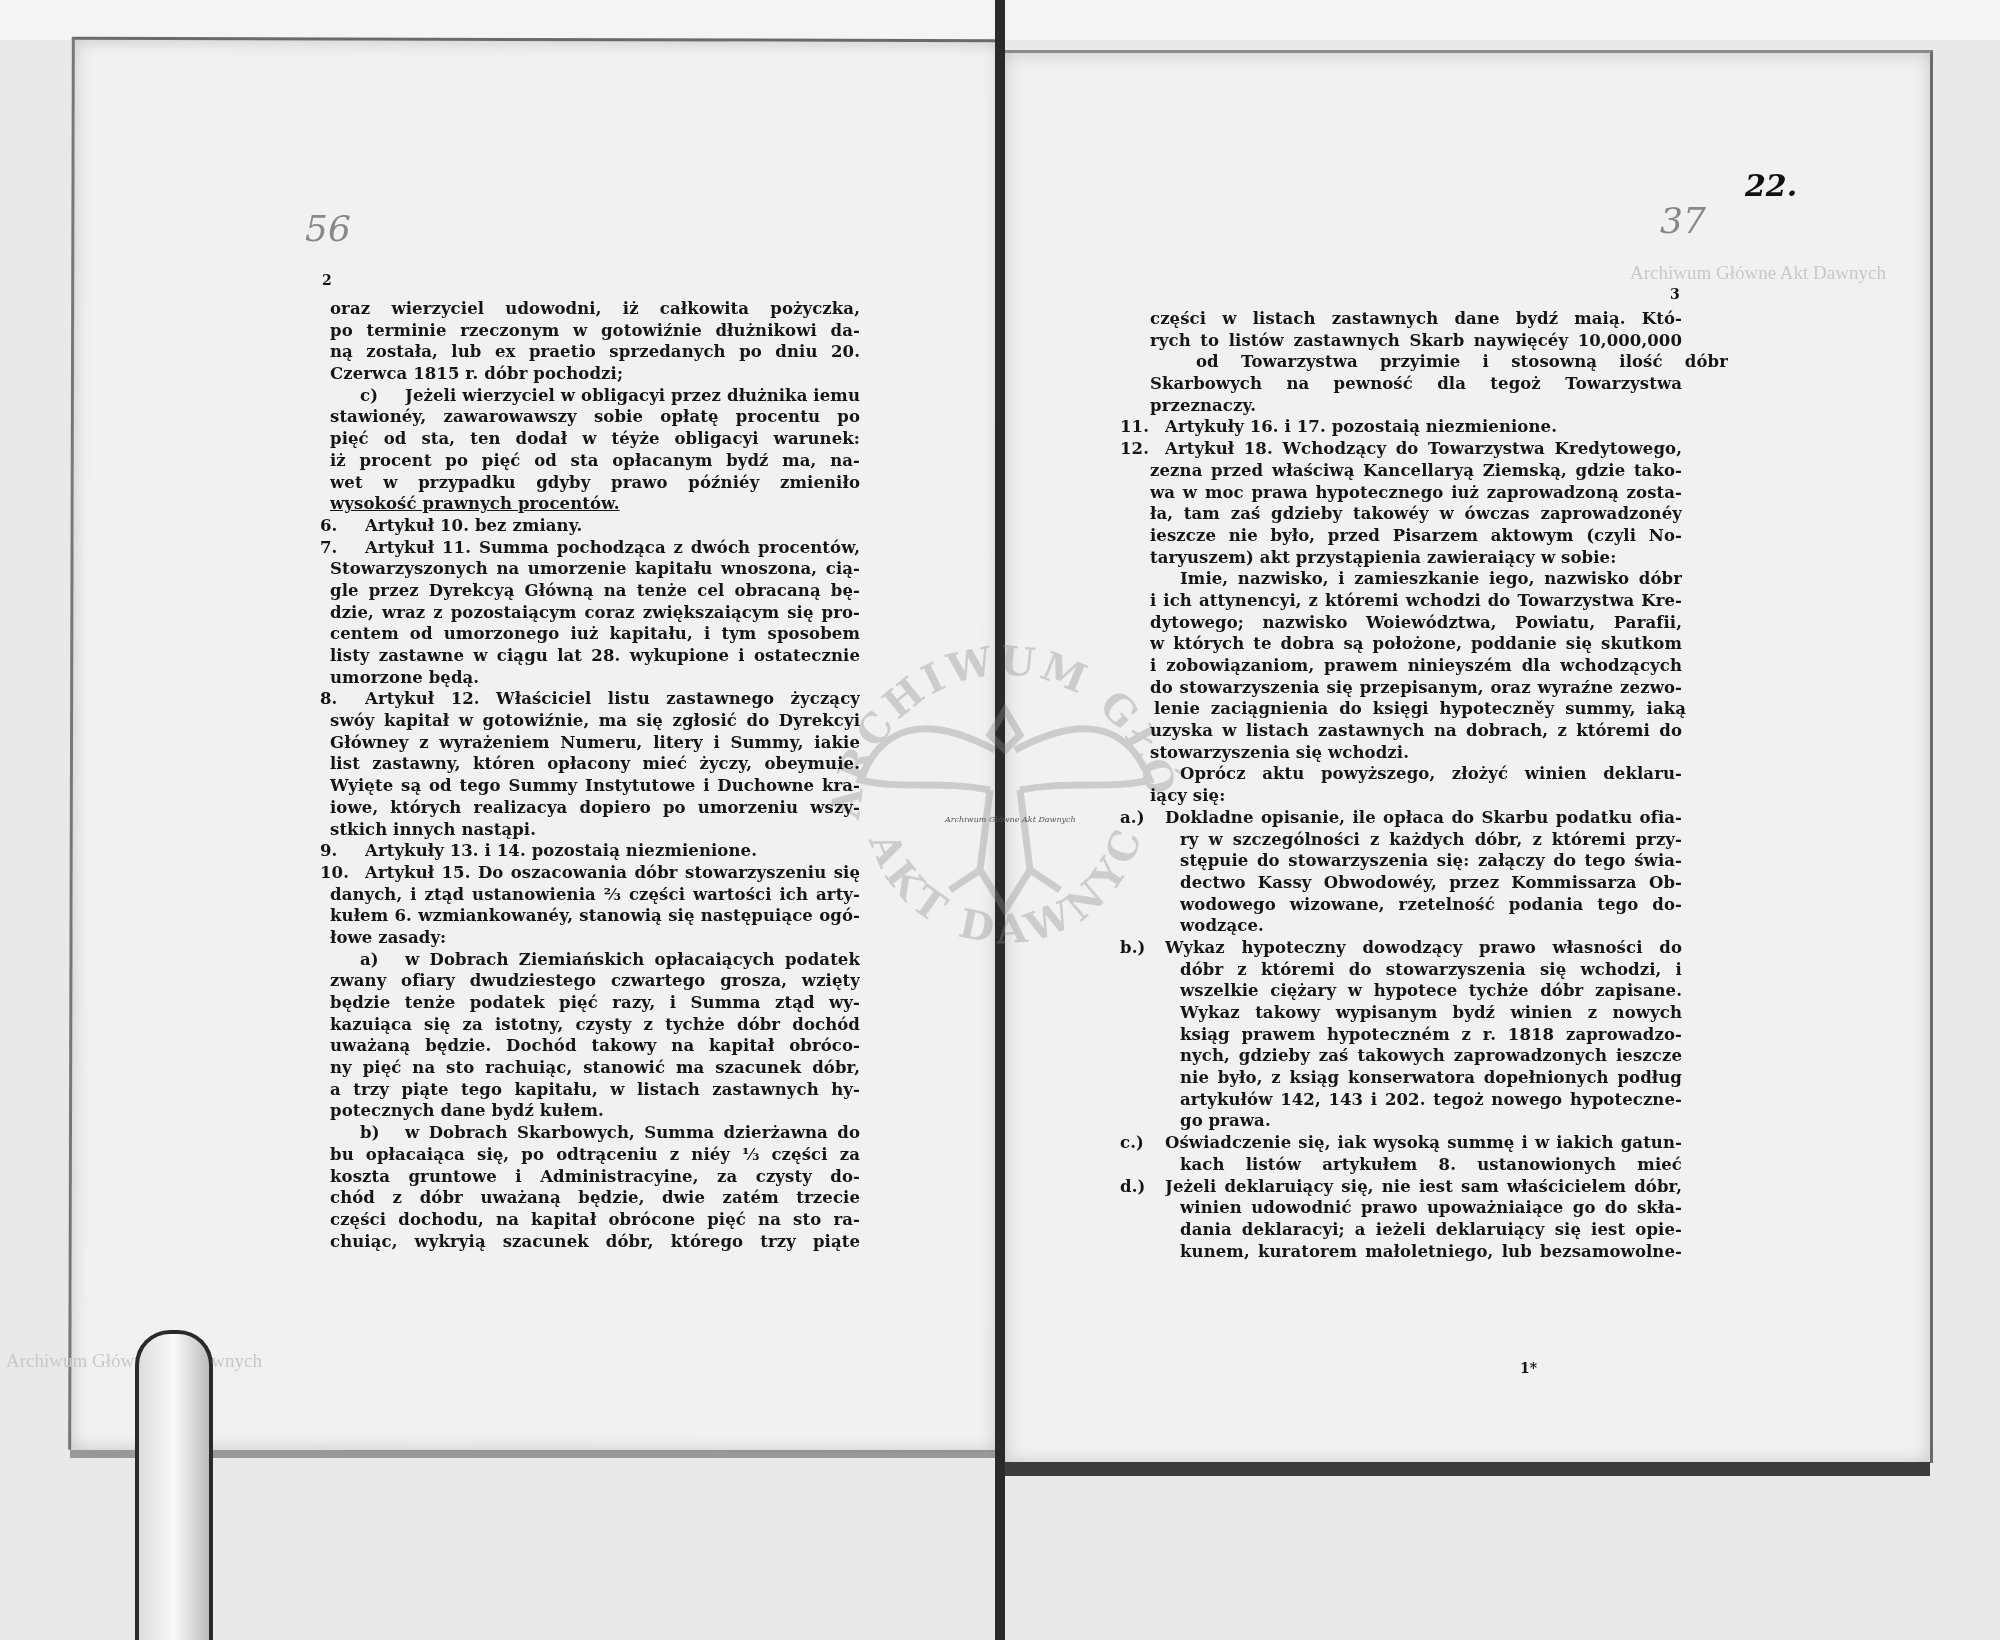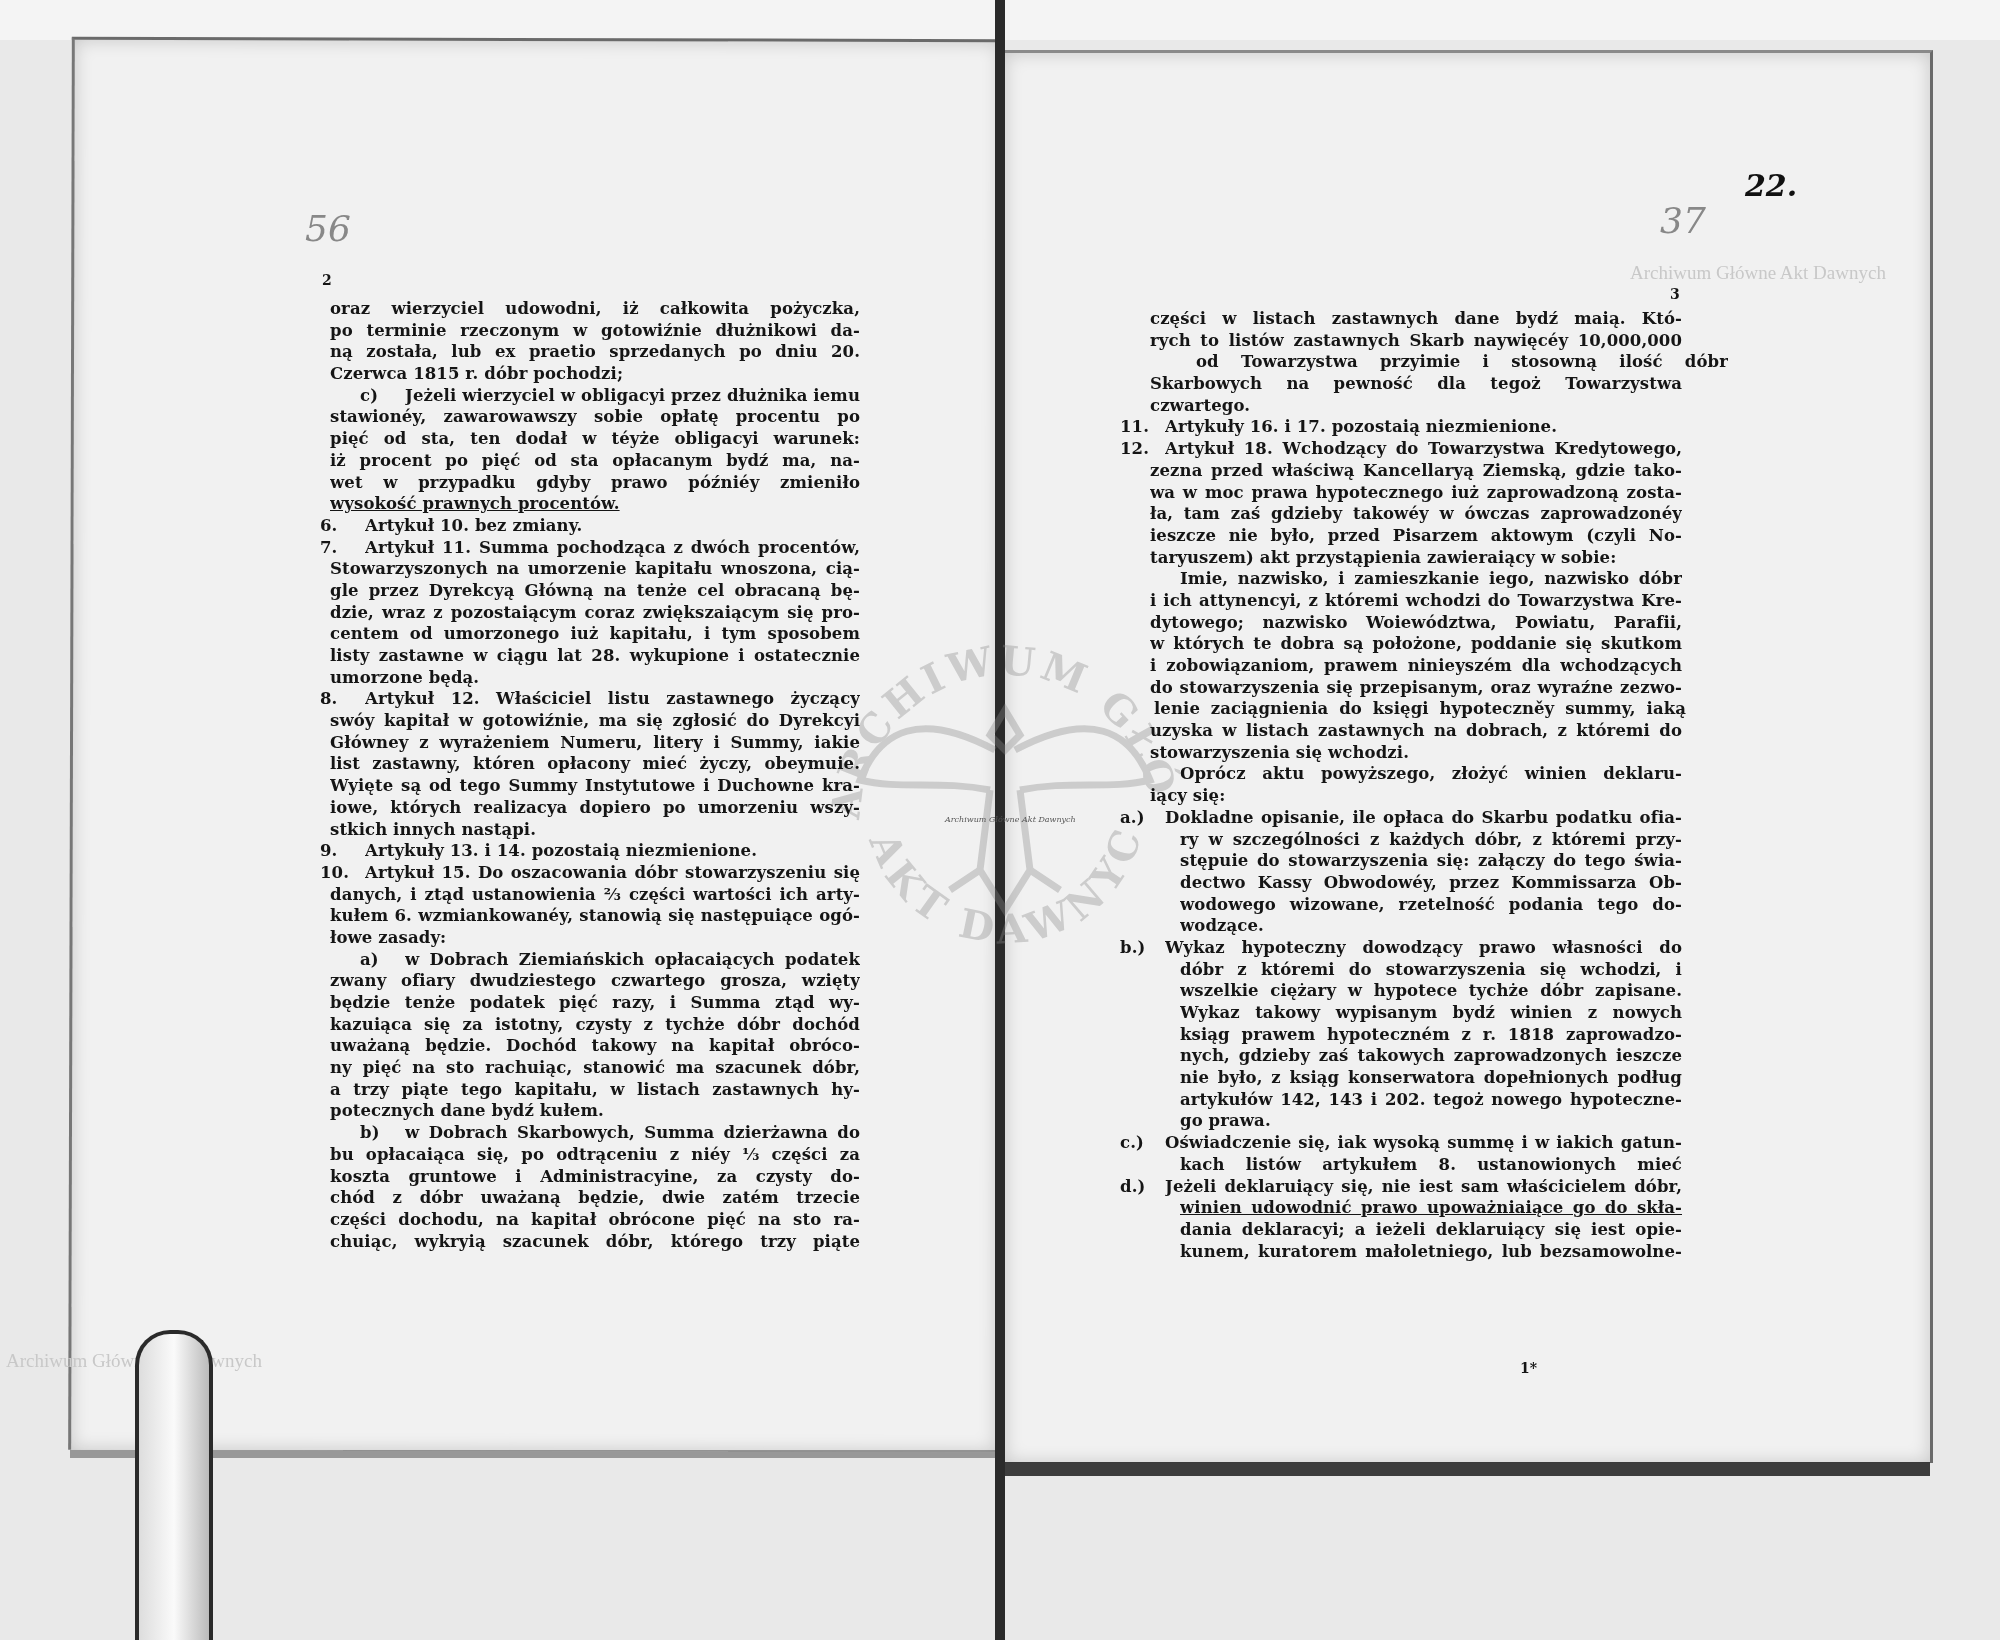--- a/index.html
+++ b/index.html
@@ -228,21 +228,21 @@
     <div style="position: relative; height: 21.7px;">
       <span class="line" style="position: absolute; left: 0px; width: 532px; white-space: normal; overflow: hidden; height: 21.7px;">rych to listów zastawnych Skarb naywięcéy 10,000,000</span>
     </div>
     <div style="position: relative; height: 21.7px; margin-left: 46px;">
       <span class="line" style="position: absolute; left: 0px; width: 532px; white-space: normal; overflow: hidden; height: 21.7px;">od Towarzystwa przyimie i stosowną ilość dóbr</span>
     </div>
     <div style="position: relative; height: 21.7px;">
       <span class="line" style="position: absolute; left: 0px; width: 532px; white-space: normal; overflow: hidden; height: 21.7px;">Skarbowych na pewność dla tegoż Towarzystwa</span>
     </div>
     <div style="position: relative; height: 21.7px;">
-      <span class="line last" style="position: absolute; left: 0px; width: 532px; white-space: normal; overflow: hidden; height: 21.7px;">czwartego.</span>
+      <span class="line last" style="position: absolute; left: 0px; width: 532px; white-space: normal; overflow: hidden; height: 21.7px;">przeznaczy.</span>
     </div>
     <div style="position: relative; height: 21.7px;">
       <span class="item-num" style="left: -30px; top: 0px;">11.</span>
       <span class="line last" style="position: absolute; left: 15px; width: 517px; white-space: normal; overflow: hidden; height: 21.7px;">Artykuły 16. i 17. pozostaią niezmienione.</span>
     </div>
     <div style="position: relative; height: 21.7px;">
       <span class="item-num" style="left: -30px; top: 0px;">12.</span>
       <span class="line" style="position: absolute; left: 15px; width: 517px; white-space: normal; overflow: hidden; height: 21.7px;">Artykuł 18. Wchodzący do Towarzystwa Kredytowego,</span>
     </div>
     <div style="position: relative; height: 21.7px;">
@@ -345,21 +345,21 @@
       <span class="line" style="position: absolute; left: 15px; width: 517px; white-space: normal; overflow: hidden; height: 21.7px;">Oświadczenie się, iak wysoką summę i w iakich gatun-</span>
     </div>
     <div style="position: relative; height: 21.7px;">
       <span class="line last" style="position: absolute; left: 30px; width: 502px; white-space: normal; overflow: hidden; height: 21.7px;">kach listów artykułem 8. ustanowionych mieć pragnie.</span>
     </div>
     <div style="position: relative; height: 21.7px;">
       <span class="item-num" style="left: -30px; top: 0px;">d.)</span>
       <span class="line" style="position: absolute; left: 15px; width: 517px; white-space: normal; overflow: hidden; height: 21.7px;">Jeżeli deklaruiący się, nie iest sam właścicielem dóbr,</span>
     </div>
     <div style="position: relative; height: 21.7px;">
-      <span class="line" style="position: absolute; left: 30px; width: 502px; white-space: normal; overflow: hidden; height: 21.7px; text-decoration: underline;">winien udowodnić prawo upoważniaiące go do skła-</span>
+      <span class="line" style="position: absolute; left: 30px; width: 502px; white-space: normal; overflow: hidden; height: 21.7px;">winien udowodnić prawo upoważniaiące go do skła-</span>
     </div>
     <div style="position: relative; height: 21.7px;">
       <span class="line" style="position: absolute; left: 30px; width: 502px; white-space: normal; overflow: hidden; height: 21.7px;">dania deklaracyi; a ieżeli deklaruiący się iest opie-</span>
     </div>
     <div style="position: relative; height: 21.7px;">
       <span class="line" style="position: absolute; left: 30px; width: 502px; white-space: normal; overflow: hidden; height: 21.7px;">kunem, kuratorem małoletniego, lub bezsamowolne-</span>
     </div>
   </div>
 
 <div class="print-pagenum" style="left:1520px;top:1360px;">1*</div>

